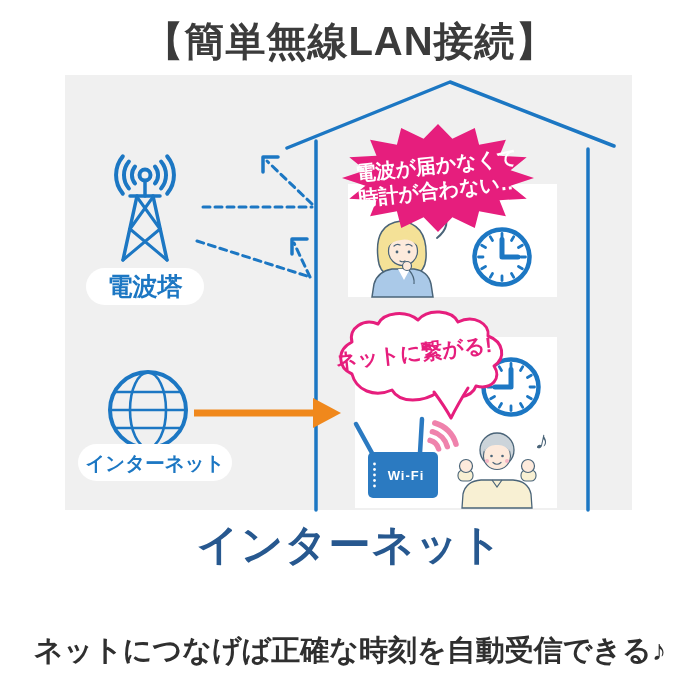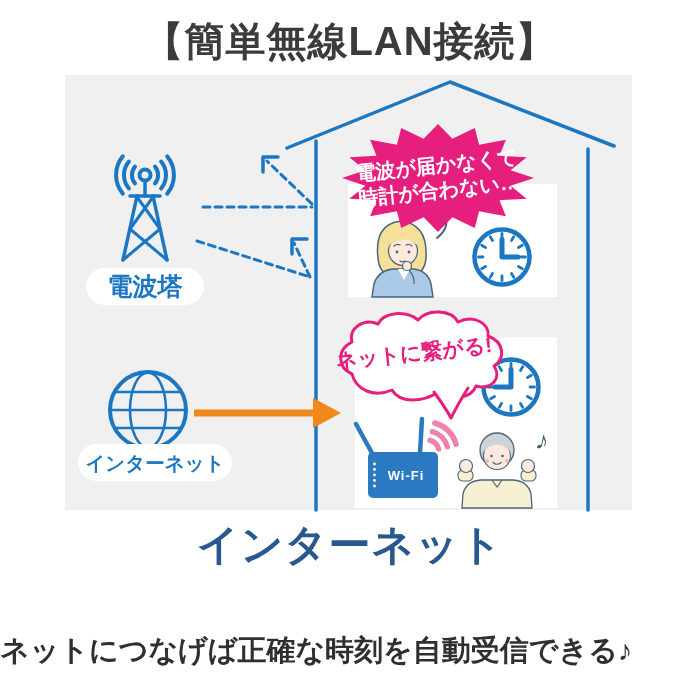--- a/index.html
+++ b/index.html
@@ -10,21 +10,21 @@
   .page-title{
     position:absolute;top:14px;left:0;width:700px;text-align:center;
     font-size:40px;font-weight:700;color:#3b3b3b;letter-spacing:1px;
   }
   .diagram-svg{position:absolute;left:0;top:0;}
   .headline{
     position:absolute;top:518px;left:0;width:700px;text-align:center;
     font-size:42px;font-weight:700;color:#27588f;line-height:1.28;letter-spacing:1px;
   }
   .subline{
-    position:absolute;top:631px;left:0;width:700px;
+    position:absolute;top:631px;left:0;width:700px;text-align:center;
     font-size:29px;font-weight:700;color:#2f2f2f;letter-spacing:0px;
   }
   svg text{font-family:"Liberation Sans","DejaVu Sans",sans-serif;}
 </style>
 </head>
 <body>
 
 <div class="stage">
 
   <div class="page-title">【簡単無線LAN接続】</div>

